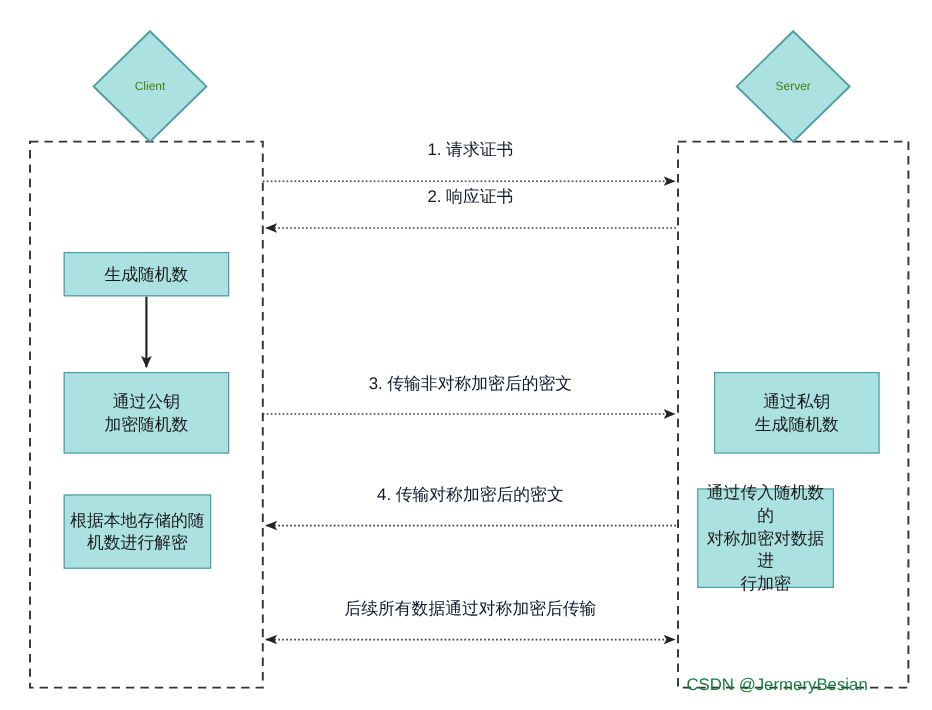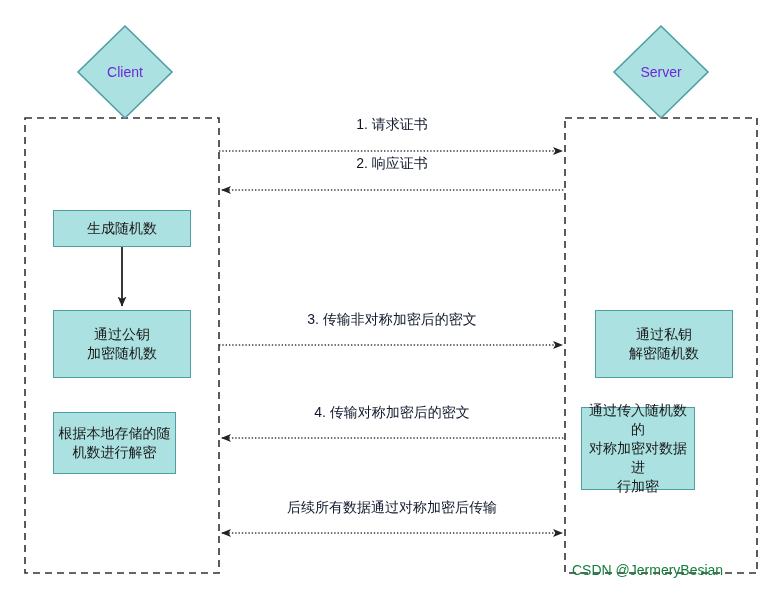--- a/index.html
+++ b/index.html
@@ -24,22 +24,22 @@
     width: 777px;
     height: 592px;
   }
 
   
   .actor {
     position: absolute;
     display: flex;
     align-items: center;
     justify-content: center;
-    color: #6d28d9;
-    font-size: 14px;
+    color: #4d7c0f;
+    font-size: 10px;
     z-index: 4;
     pointer-events: none;
   }
   .actor-label {
     position: relative;
     z-index: 2;
   }
 
   
   .pbox {
@@ -126,21 +126,21 @@
 
   <div class="pbox" style="left:53px; top:210px; width:138px; height:37px;">生成随机数</div>
 
   <div class="pbox" style="left:53px; top:310px; width:138px; height:68px;">通过公钥
 加密随机数</div>
 
   <div class="pbox" style="left:53px; top:412px; width:123px; height:62px;">根据本地存储的随
 机数进行解密</div>
 
   <div class="pbox" style="left:595px; top:310px; width:138px; height:68px;">通过私钥
-解密随机数</div>
+生成随机数</div>
 
   <div class="pbox" style="left:581px; top:407px; width:114px; height:83px;">通过传入随机数的
 对称加密对数据进
 行加密</div>
 
   <div class="msg" style="left:222px; top:116px; width:340px;">1. 请求证书</div>
 
   <div class="msg" style="left:222px; top:155px; width:340px;">2. 响应证书</div>
 
   <div class="msg" style="left:222px; top:311px; width:340px;">3. 传输非对称加密后的密文</div>

